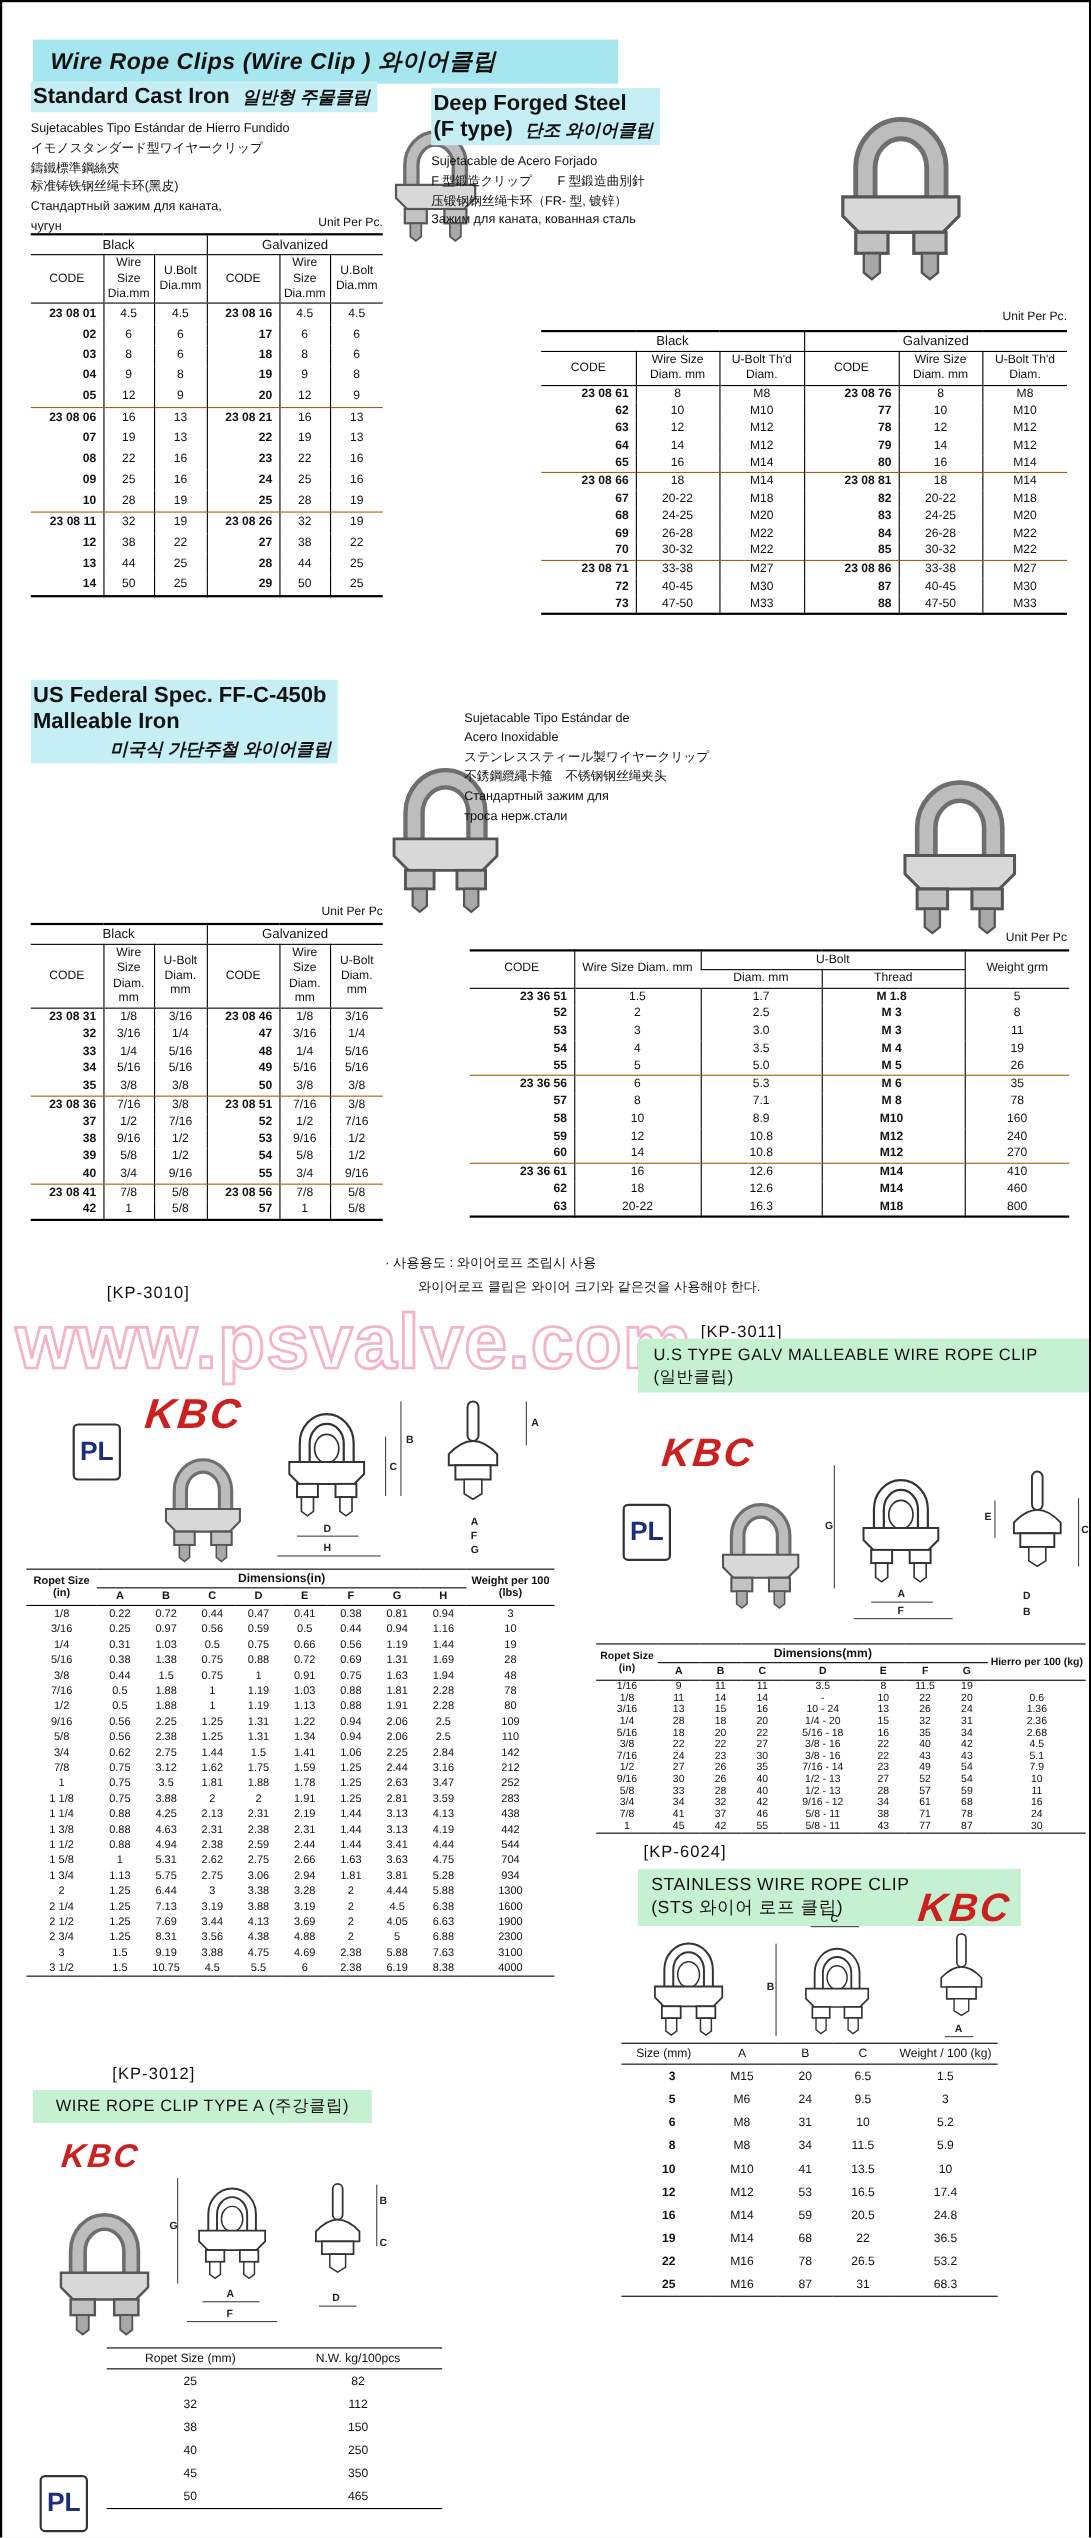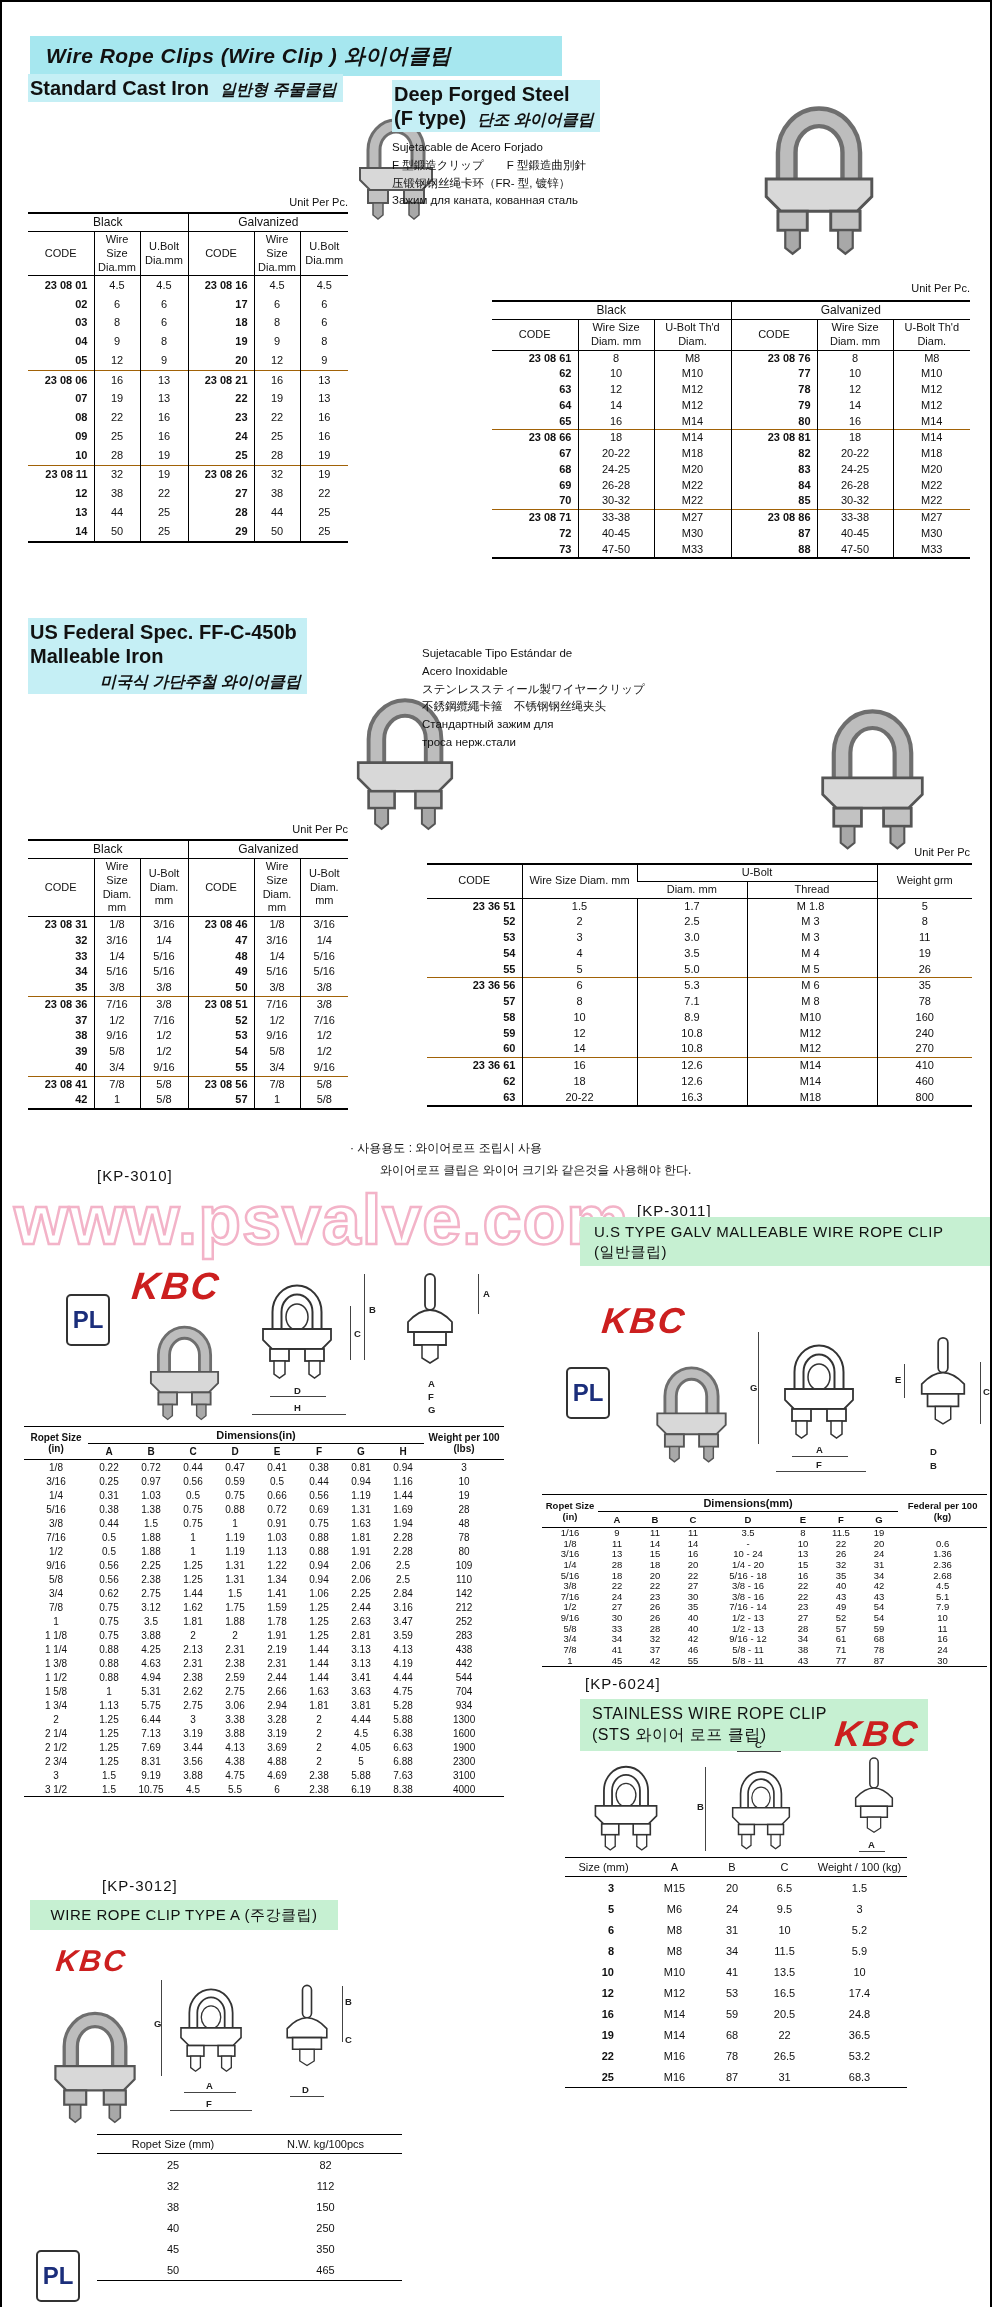--- a/index.html
+++ b/index.html
@@ -30,21 +30,21 @@
   .t1{position:absolute;border-top:2px solid #000;border-bottom:2px solid #000;font-size:11px;table-layout:fixed;}
   .t1 th,.t1 td{padding:1px 3px;line-height:1.25;}
   .t1 th{font-weight:normal;}
   .t1 .grp th{font-weight:normal;border-bottom:1px solid #000;font-size:12px;}
   .t1 .cols th{border-bottom:1.5px solid #000;}
   .t1 th+th,.t1 td+td{border-left:1px solid #000;}
   .t1 tbody td{text-align:center;}
   .t1 tbody td:nth-child(1),.t1 tbody td:nth-child(4){text-align:right;font-weight:bold;padding-right:6px;}
   .t1 tbody tr.gs td{border-top:1px solid #a16207;}
   #tbl-sci td{padding-top:2.5px;padding-bottom:2.5px;}
-  #tbl-ss tbody td:nth-child(4){text-align:center;font-weight:normal;}
+  #tbl-ss tbody td:nth-child(4){text-align:center;font-weight:bold;}
   #tbl-ss tbody td:nth-child(1){text-align:right;font-weight:bold;}
   
   .t2{position:absolute;border-top:1.5px solid #000;border-bottom:1.5px solid #000;font-size:10px;table-layout:fixed;}
   .t2 th{font-weight:bold;padding:2px;}
   .t2 thead tr:last-child th{border-bottom:1.2px solid #000;font-weight:bold;}
   .t2 .rope,.t2 .wt{border-bottom:1.2px solid #000;}
   .t2 .dims{border-bottom:1px solid #000;font-size:11px;}
   .t2 tbody td{text-align:center;padding:1.5px 1px;}
   #tbl-3011{font-size:9.5px;}
   #tbl-3011 tbody td{padding:0 1px;line-height:1.12;}
@@ -101,20 +101,28 @@
 
 <div id="pg">
 
   <div class="tbar">
     <span>Wire Rope Clips  (Wire Clip ) 와이어클립</span>
   </div>
 
   <div class="shead abs" style="left:26px;top:72px;width:332px;">
     <h2><b>Standard Cast Iron</b>&nbsp;
       <span class="ko">일반형 주물클립</span></h2>
+    <div class="desc">
+      <div>Sujetacables Tipo Estándar de Hierro Fundido</div>
+      <div>イモノスタンダード型ワイヤークリップ</div>
+      <div>鑄鐵標準鋼絲夾</div>
+      <div>标准铸铁钢丝绳卡环(黑皮)</div>
+      <div>Стандартный зажим для каната,</div>
+      <div>чугун</div>
+    </div>
   </div>
   <svg class="photo" style="left:344px;top:104px" width="100" height="120">
       <use href="#s-clip"></use>
     </svg>
   <span class="unit" style="left:210px;top:194px;width:136px">Unit Per Pc.</span>
   <table class="t1" id="tbl-sci" style="left:26px;top:210px;width:320px">
     <colgroup>
         <col style="width:66px">
         <col style="width:46px">
         <col style="width:48px">
@@ -1062,21 +1070,21 @@
           <col style="width:72px">
           <col style="width:38px">
           <col style="width:38px">
           <col style="width:38px">
           <col style="width:89px">
         </colgroup>
       <thead>
         <tr>
           <th rowspan="2" class="rope">Ropet Size (in)</th>
           <th colspan="7" class="dims">Dimensions(mm)</th>
-          <th rowspan="2" class="wt">Federal per 100 (kg)</th>
+          <th rowspan="2" class="wt">Hierro per 100 (kg)</th>
         </tr>
         <tr>
             <th>A</th>
             <th>B</th>
             <th>C</th>
             <th>D</th>
             <th>E</th>
             <th>F</th>
             <th>G</th>
           </tr>

